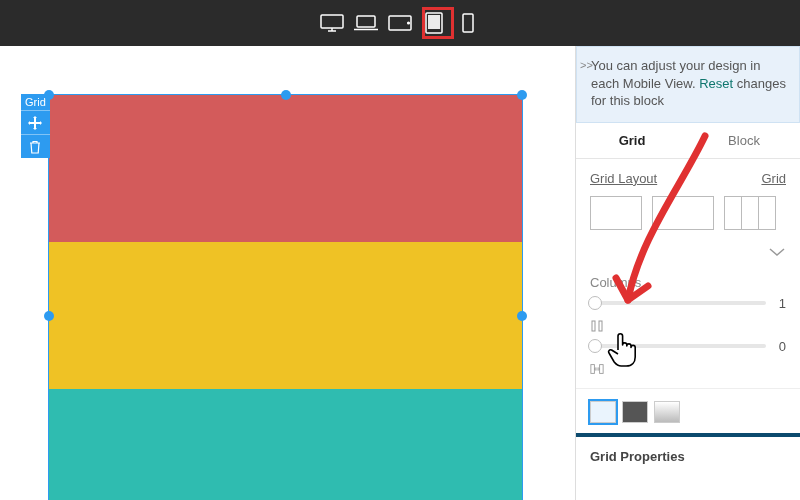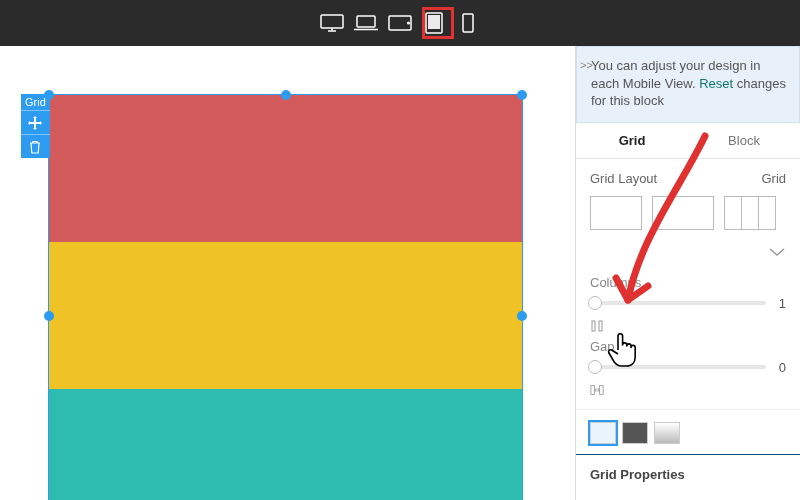--- a/index.html
+++ b/index.html
@@ -35,21 +35,21 @@
   
   .info-box { background:#e8f1fa; border:1px solid #cfe2f3; padding:10px 12px 12px 14px; font-size:13px; line-height:1.35; color:#555; position:relative; }
   .info-box .chev { position:absolute; left:3px; top:11px; font-size:11px; color:#888; }
   .info-box a { color:#0f766e; text-decoration:none; cursor:pointer; }
 
   .tabs { display:flex; border-bottom:1px solid #e5e5e5; }
   .tabs div { flex:1; text-align:center; padding:10px 0; font-size:13px; color:#777; cursor:pointer; }
   .tabs .active { color:#222; font-weight:bold; }
 
   .section { padding:12px 14px 8px; }
-  .section-row { display:flex; justify-content:space-between; align-items:center; color:#666; margin-bottom:10px; }
+  .section-row { display:flex; justify-content:space-between; align-items:center; color:#666; margin-bottom:10px;text-decoration:underline; }
   .layout-thumbs { display:flex; gap:10px; margin-bottom:8px; }
   .thumb { border:1px solid #bbb; height:34px; background:#fff; cursor:pointer; }
   .thumb.single { width:52px; }
   .thumb.double { width:62px; }
   .thumb.triple { width:52px; display:flex; }
   .thumb.triple i { flex:1; border-right:1px solid #bbb; }
   .thumb.triple i:last-child{border:none;}
   .expand-row { text-align:right; padding:0 14px 10px; color:#888; cursor:pointer; }
   .expand-row svg { width:18px; height:12px; }
 
@@ -61,21 +61,21 @@
   .slider-val { width:14px; text-align:right; color:#555; font-size:13px; }
   .mini-icons { display:flex; gap:2px; padding:8px 14px 2px; }
   .mini-icons span { width:14px; height:14px; display:flex; }
 
   .style-row { display:flex; gap:6px; padding:12px 14px 10px; border-top:1px solid #eee; margin-top:10px;}
   .swatch { width:26px; height:22px; border:1px solid #ccc; cursor:pointer; }
   .swatch.sel { outline:2px solid #2d9bf0; background:#eaf4fd; }
   .swatch.dark { background:#555; }
   .swatch.grad { background:linear-gradient(#fff,#bbb); }
 
-  .prop-header { border-top:1px solid #0c4a6e; padding:12px 14px; font-weight:bold; color:#444; }
+  .prop-header { border-top:4px solid #0c4a6e; padding:12px 14px; font-weight:bold; color:#444; }
 
   
   .anno-arrow { position:absolute; left:610px; top:128px; pointer-events:none; }
 
   
   .cursor { position:absolute; left:606px; top:330px; pointer-events:none; }
 </style>
 </head>
 <body>
 
@@ -190,21 +190,20 @@
     <div class="mini-icons">
       <span>
         <svg width="14" height="14" viewBox="0 0 14 14">
             <rect x="2" y="2" width="3" height="10" fill="none" stroke="#999"></rect>
             <rect x="9" y="2" width="3" height="10" fill="none" stroke="#999"></rect>
           </svg>
       </span>
     </div>
 
     <div class="slider-block">
-      <div class="slider-label">Gap</div>
       <div class="slider-row">
         <div class="slider-track">
           <div class="slider-knob" style="left:-2px"></div>
         </div>
         <span class="slider-val">0</span>
       </div>
     </div>
 
     <div class="mini-icons">
       <span>

